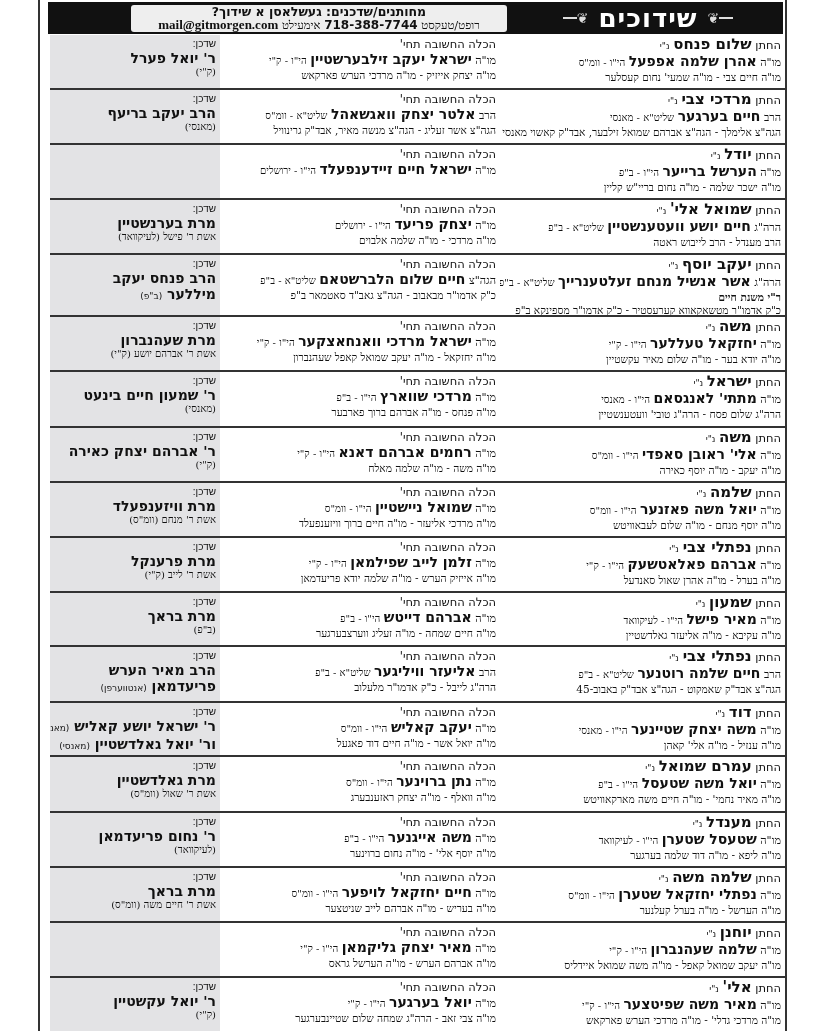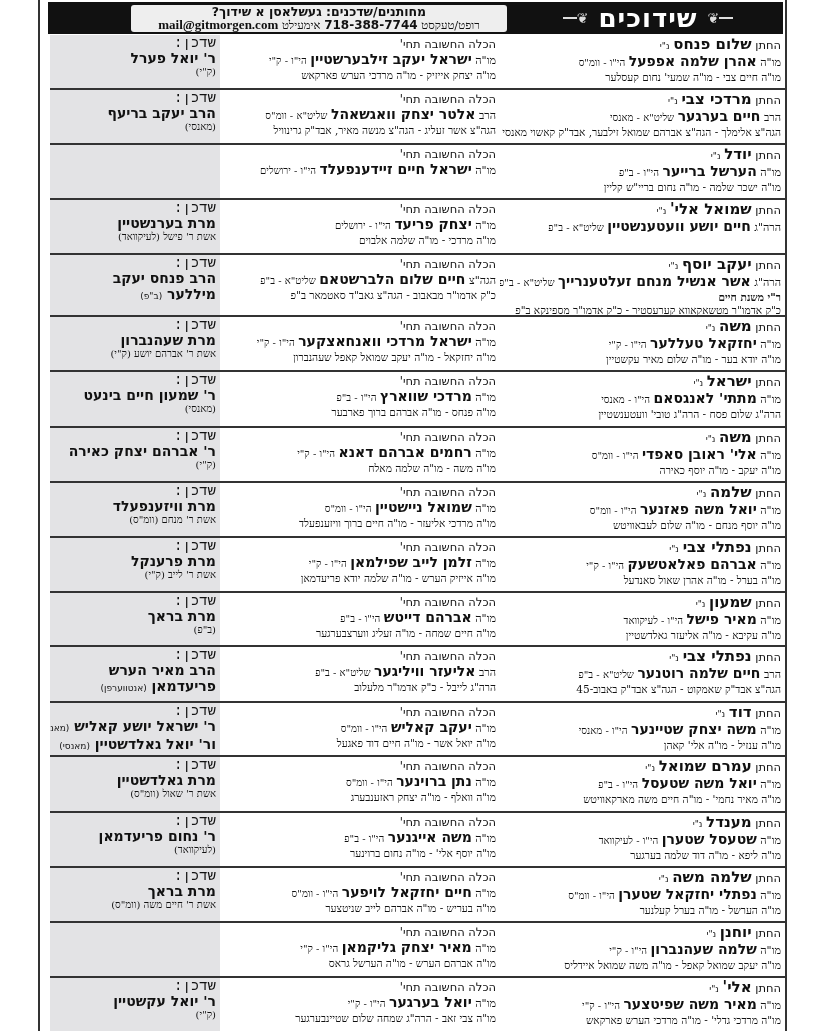--- a/index.html
+++ b/index.html
@@ -22,21 +22,21 @@
   .bride { width:280px; text-align:right;padding-left:27px; }
   .neighbor { width:170px; background:#e3e3e5; text-align:right; }
   .label { font-family:"DejaVu Sans", sans-serif; font-size:11.5px; line-height:14px; white-space:nowrap; }
   .label b { font-size:15px; font-weight:bold; }
   .label small { font-size:9px; }
   .parent { font-size:11px; line-height:16px; white-space:nowrap; }
   .parent b { font-family:"DejaVu Sans", sans-serif; font-size:14px; font-weight:bold; }
   .parent small { font-size:10px; }
   .gp { font-size:10.5px; line-height:13px; white-space:nowrap; }
   .gp2 { font-size:10.5px; line-height:13px; white-space:nowrap; font-weight:bold; }
-  .n-head { font-size:14px; line-height:13px; font-family:Liberation Mono, monospace; }
+  .n-head { font-size:10px; line-height:13px; font-family:Liberation Sans, sans-serif; }
   .n-name { font-family:"DejaVu Sans", sans-serif; font-weight:bold; font-size:14px; line-height:16px; white-space:nowrap; }
   .n-name small { font-weight:normal; font-size:9px; }
   .n-sub { font-size:10px; line-height:12px; white-space:nowrap; }
 </style>
 </head>
 <body>
 
 <div class="frame"></div>
 
 <div class="header">
@@ -101,20 +101,21 @@
         <div class="label">הכלה החשובה תחי'</div>
         <div class="parent"><span>מו"ה</span> <b>ישראל חיים זיידענפעלד</b> <small>הי"ו - ירושלים</small></div>
         <div class="gp"></div>
       </div>
       <div class="cell neighbor"></div>
     </div>
     <div class="row" style="height: 55px;">
       <div class="cell groom">
         <div class="label"><span>החתן</span> <b>שמואל אלי'</b> <small>נ"י</small></div>
         <div class="parent"><span>הרה"ג</span> <b>חיים יושע וועטענשטיין</b> <small>שליט"א - ב"פ</small></div>
+        <div class="gp">הרב מענדל - הרב לייבוש ראטה</div>
       </div>
       <div class="cell bride">
         <div class="label">הכלה החשובה תחי'</div>
         <div class="parent"><span>מו"ה</span> <b>יצחק פריעד</b> <small>הי"ו - ירושלים</small></div>
         <div class="gp">מו"ה מרדכי - מו"ה שלמה אלבוים</div>
       </div>
       <div class="cell neighbor">
         <div class="n-head">שדכן:</div>
         <div class="n-name">מרת בערנשטיין</div>
               <div class="n-sub">אשת ר' פישל (לעיקוואד)</div>

